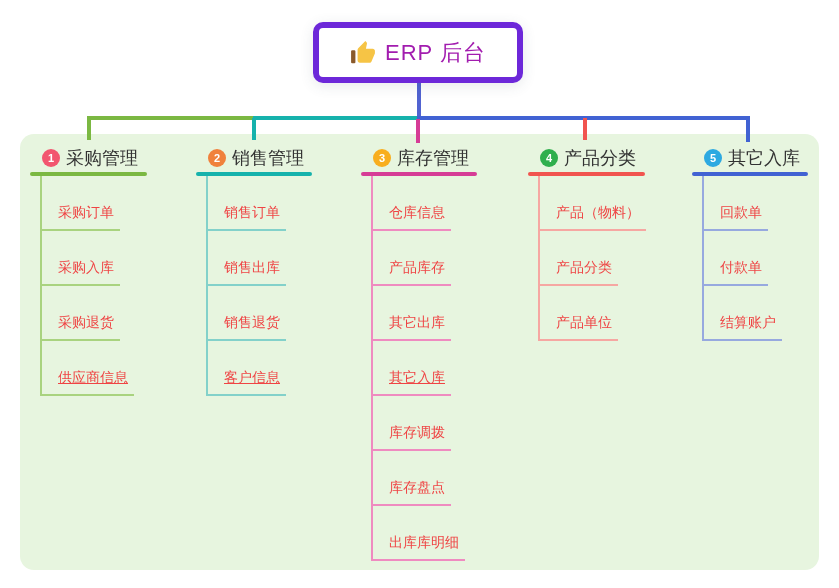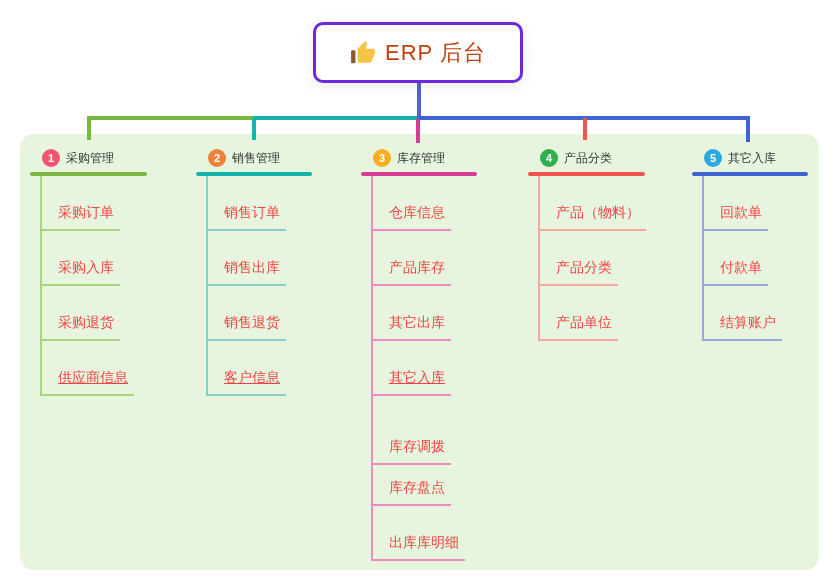--- a/index.html
+++ b/index.html
@@ -8,24 +8,24 @@
     font-family: "Liberation Sans", "DejaVu Sans", sans-serif;
     background: #ffffff;
     position: relative;
     overflow: hidden;
   }
   .canvas { position: absolute; left: 0; top: 0; width: 839px; height: 588px; }
 
   
   .root-node {
     position: absolute; left: 313px; top: 22px; width: 210px; height: 61px;
-    background: #ffffff; border: 3px solid #6d28d9; border-radius: 10px;
+    background: #ffffff; border: 6px solid #6d28d9; border-radius: 10px;
     box-shadow: 0 3px 14px rgba(60,70,90,.12);
     display: flex; align-items: center; justify-content: center; gap: 9px;
-    font-size: 22px; color: #c2410c; letter-spacing: 1px;
+    font-size: 22px; color: #a21caf; letter-spacing: 1px;
     cursor: pointer; z-index: 5;
   }
   .root-node svg { width: 26px; height: 26px; }
 
   
   .cline { position: absolute; z-index: 2; }
 
   
   .panel {
     position: absolute; left: 20px; top: 134px; width: 799px; height: 436px;
@@ -45,40 +45,40 @@
     display: flex; align-items: center; gap: 6px; padding-left: 12px;
     cursor: pointer;
   }
   .badge {
     width: 18px; height: 18px; border-radius: 50%;
     background: var(--badge);
     color: #fff; font-size: 11px; font-weight: bold;
     display: flex; align-items: center; justify-content: center;
     flex: 0 0 18px;
   }
-  .branch-label { font-size: 12px; color: #333333; white-space: nowrap; }
+  .branch-label { font-size: 18px; color: #333333; white-space: nowrap; }
 
   .parent-underline {
     position: absolute; left: 0; top: 25px; width: 100%; height: 4px;
     background: var(--line); border-radius: 2px;
   }
   .vline {
     position: absolute; left: 10px; top: 29px; width: 2px;
     background: var(--childline);
   }
   .child {
     position: absolute; left: 10px; height: 30px; width: max-content;
     display: flex; align-items: flex-end;
     padding: 0 6px 7px 18px;
     border-bottom: 2px solid var(--childline);
     font-size: 14px; color: #ef4444; white-space: nowrap;
     cursor: pointer;
   }
   .c0 { top: 54px; }  .c1 { top: 109px; } .c2 { top: 164px; }
-  .c3 { top: 219px; text-decoration: underline; } .c4 { top: 288px; } .c5 { top: 329px; align-items: flex-end; }
+  .c3 { top: 219px; text-decoration: underline; } .c4 { top: 274px; } .c5 { top: 329px; align-items: flex-end; }
   .c6 { top: 384px; }
 </style>
 </head>
 <body>
 
 <div class="canvas">
 
   <div class="panel" style="background-color: rgb(231, 245, 223);"></div>
 
   <div class="cline" style="left: 417px; top: 83px; width: 4px; height: 36px; background-color: rgb(81, 99, 209);"></div>

